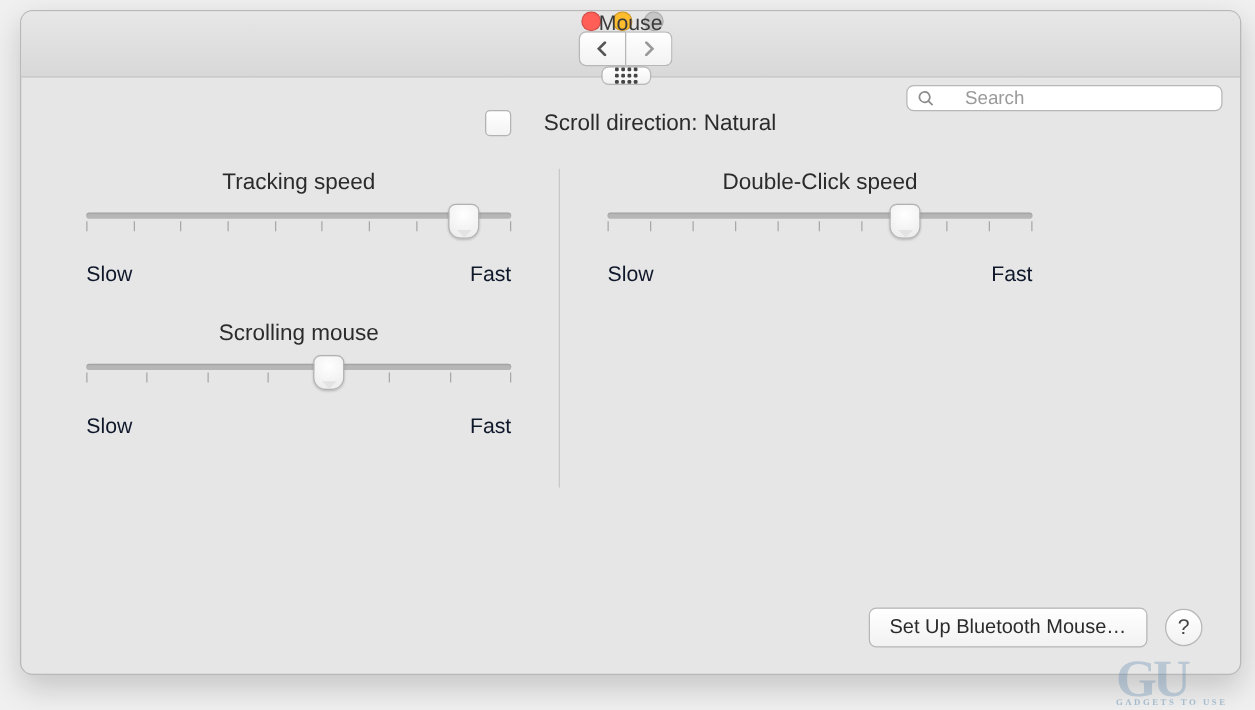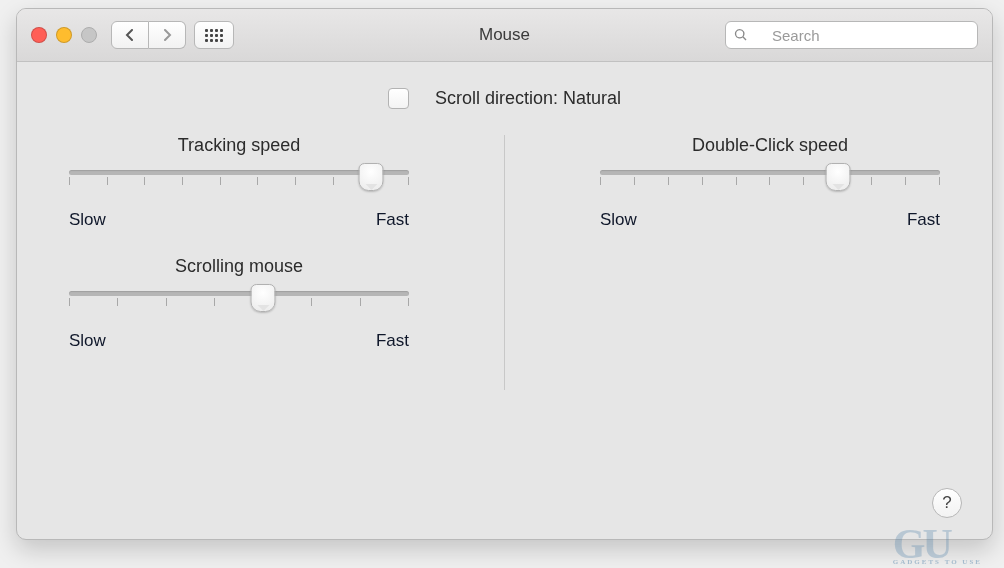--- a/index.html
+++ b/index.html
@@ -1,18 +1,18 @@
 <!DOCTYPE html>
 <html><head>
 <meta charset="utf-8">
 <style>
   html,body{margin:0;padding:0;width:1004px;height:568px;background:#f0f0f0;font-family:-apple-system,"Helvetica Neue",Helvetica,Arial,sans-serif;color:#2b2b2b;}
   .window{position:absolute;left:16px;top:8px;width:975px;height:530px;border:1px solid #b8b8b8;border-radius:10px;overflow:hidden;background:#e6e6e6;box-shadow:0 10px 25px rgba(0,0,0,.18);}
   
-  .titlebar{height:52px;background:linear-gradient(#e8e7e7,#d9d8d8);border-bottom:1px solid #c1c1c1;display:flex;align-items:center;padding:0 14px;position:relative;}
+  .titlebar{height:52px;background:linear-gradient(#e8e7e7,#d9d8d8);border-bottom:1px solid #c1c1c1;display:flex;align-items:center;padding:0 14px;position:relative;flex-direction:column;}
   .traffic{display:flex;gap:9px;margin-right:14px;}
   .dot{width:14px;height:14px;border-radius:50%;border:1px solid rgba(0,0,0,.18);}
   .dot.red{background:#ff5f57;}
   .dot.yellow{background:#febc2e;}
   .dot.green{background:#c6c6c6;border-color:#adadad;}
   .btn{height:26px;border:1px solid #b7b7b7;background:linear-gradient(#ffffff,#f2f2f2);border-radius:6px;display:flex;align-items:center;justify-content:center;color:#555;}
   .navseg{display:flex;margin-right:8px;}
   .navseg .btn{width:36px;font-size:16px;}
   .navseg .btn:first-child{border-top-right-radius:0;border-bottom-right-radius:0;}
   .navseg .btn:last-child{border-top-left-radius:0;border-bottom-left-radius:0;border-left:none;}
@@ -21,21 +21,21 @@
   .gridbtn .dots span{width:3px;height:3px;background:#444;border-radius:1px;}
   .title{position:absolute;left:0;right:0;text-align:center;font-size:17px;color:#3a3a3a;pointer-events:none;}
   .search{margin-left:auto;width:235px;height:26px;border:1px solid #b7b7b7;border-radius:6px;background:#fff;display:flex;align-items:center;padding:0 8px;gap:22px;}
   .search svg{width:14px;height:14px;fill:#8a8a8a;flex:0 0 auto;}
   .search input{flex:1;border:none;outline:none;font-size:15px;background:transparent;color:#333;}
   .search input::placeholder{color:#9a9a9a;}
   
   .body{padding:26px 30px 20px 30px;height:calc(100% - 52px);box-sizing:border-box;position:relative;}
   .toprow{display:flex;justify-content:center;align-items:center;gap:26px;margin-bottom:26px;font-size:18px;}
   .chk{width:19px;height:19px;border:1px solid #b3b3b3;border-radius:4px;background:linear-gradient(#ffffff,#f3f3f3);box-shadow:inset 0 1px 0 #fff;}
-  .cols{display:flex;justify-content:space-between;gap:16px;}
+  .cols{display:flex;justify-content:flex-start;gap:16px;}
   .col{width:340px;padding:0 22px;}
   .divider{width:1px;background:#c8c8c8;height:255px;align-self:flex-start;}
   .block{margin-bottom:26px;}
   .block h3{font-weight:400;font-size:18px;text-align:center;margin:0 0 8px 0;}
   
   .slider{position:relative;height:38px;padding-top:6px;}
   .track{height:5px;background:#b6b6b6;border-radius:3px;box-shadow:inset 0 1px 1px rgba(0,0,0,.12);}
   .ticks{display:flex;justify-content:space-between;margin-top:2px;height:10px;}
   .ticks span{width:1px;height:8px;background:#a8a8a8;}
   .thumb{position:absolute;top:-1px;width:23px;height:26px;background:radial-gradient(circle at 50% 30%,#ffffff,#eaeaea);border:1px solid #b1b1b1;border-radius:6px 6px 10px 10px;box-shadow:0 1px 2px rgba(0,0,0,.2);transform:translateX(-50%);}
@@ -185,20 +185,23 @@
             <span>Slow</span>
             <span>Fast</span>
           </div>
         </div>
 
 
       </div>
     </div>
 
     <div class="bottom">
+      <div class="bigbtn">
+        <span>Set Up Bluetooth Mouse…</span>
+      </div>
       <div class="help">
         <span>?</span>
       </div>
     </div>
   </div>
 </div>
 
 <div class="watermark">
   <span>GU</span>
   <small>GADGETS TO USE</small>

